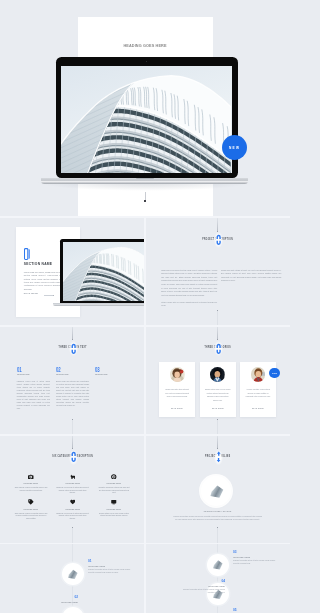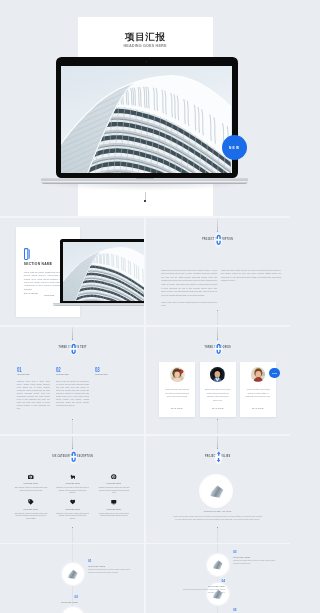--- a/index.html
+++ b/index.html
@@ -150,21 +150,20 @@
     <i style="left:0;top:216.3px;width:290px;height:1.9px"></i>
     <i style="left:0;top:325.1px;width:290px;height:1.9px"></i>
     <i style="left:0;top:433.8px;width:290px;height:1.9px"></i>
     <i style="left:0;top:542.6px;width:290px;height:1.9px"></i>
     <i style="left:144.2px;top:217px;width:1.9px;height:396px"></i>
   </div>
 
   <div class="hero">
     <div class="hero-card"></div>
 
-    <div class="hero-title">项目汇报</div>
     <div class="hero-sub">HEADING GOES HERE</div>
 
     <div class="lp-shadow"></div>
     <div class="lp-base">
         <i class="lp-notch"></i>
       </div>
     <div class="lp-screen">
       <i class="lp-cam"></i>
       <div class="lp-view">
         <svg class="tower" viewBox="0 0 170 107.5" width="170" height="107.5">

